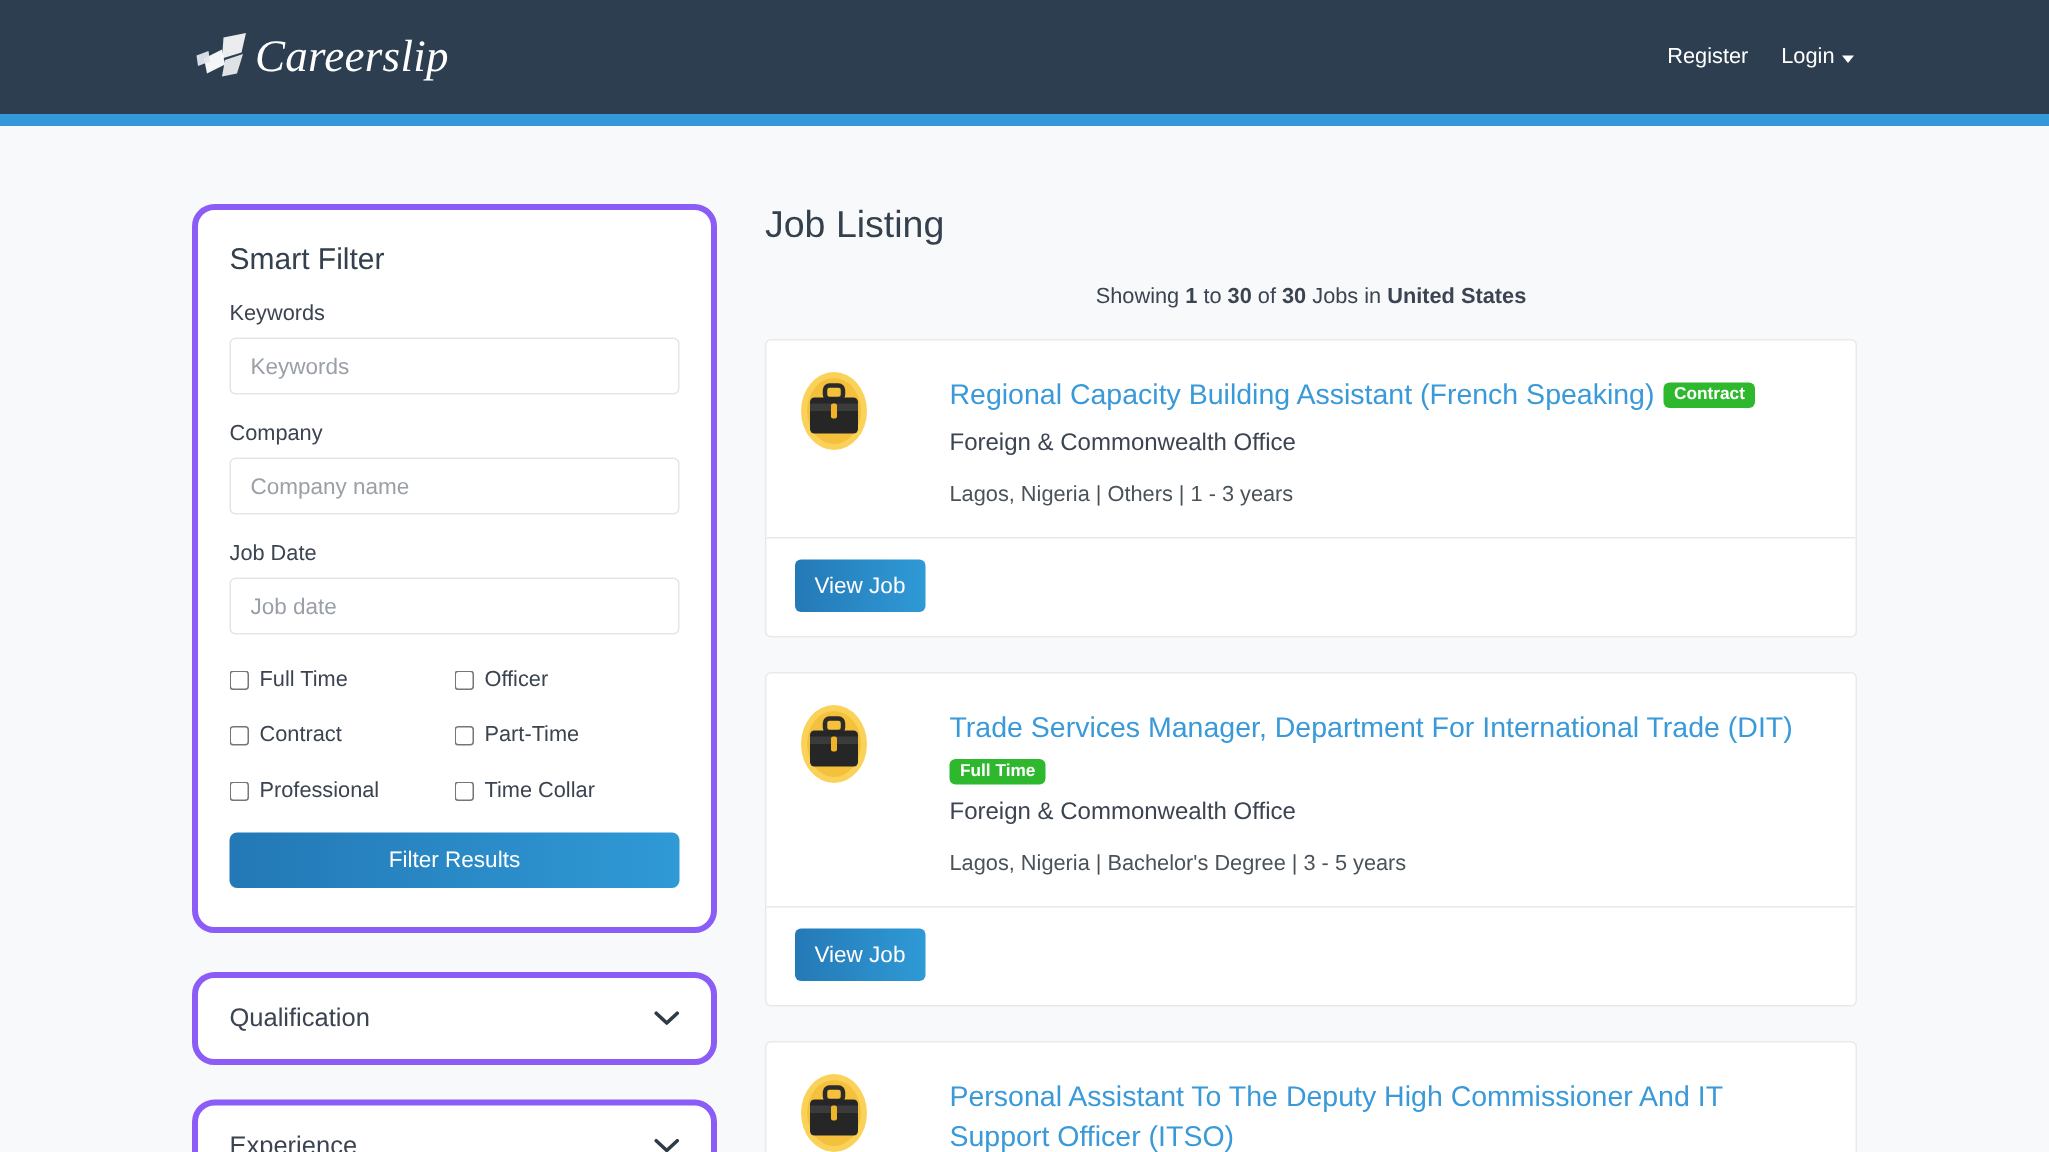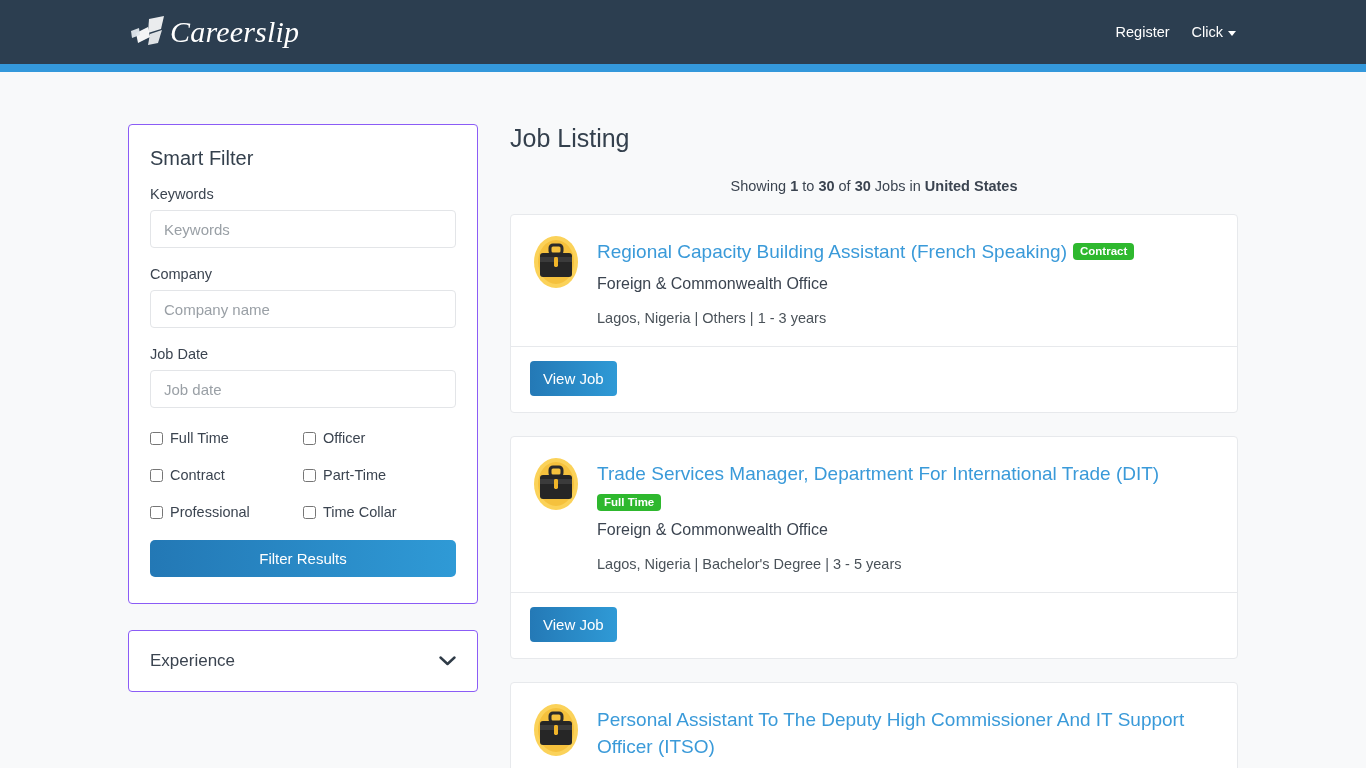--- a/index.html
+++ b/index.html
@@ -7,21 +7,21 @@
     margin: 0; padding: 0;
     width: 1366px; height: 768px;
     overflow: hidden;
     background: #f8f9fa;
     font-family: "Liberation Sans", sans-serif;
     color: #333;
   }
 
   
   .navbar {
-    height: 64px;
+    height: 76px;
     background: #2c3e50;
     display: flex;
     align-items: center;
     justify-content: space-between;
     padding: 0 130px 0 128px;
     position: relative;
   }
   .navbar-accent {
     height: 8px;
     background: #3498db;
@@ -72,22 +72,22 @@
     padding: 52px 128px 0 128px;
     gap: 32px;
     align-items: flex-start;
   }
   .sidebar { width: 350px; flex: 0 0 350px; }
   .main { flex: 1 1 auto; min-width: 0; }
 
   
   .card {
     background: #ffffff;
-    border: 1px solid #8b5cf6;
-    border-radius: 4px;
+    border: 4px solid #8b5cf6;
+    border-radius: 15px;
   }
   .filter-card {
     padding: 22px 21px 26px 21px;
     margin-bottom: 26px;
   }
   .filter-title {
     font-size: 20px;
     color: #34404d;
     font-weight: normal;
     margin: 0 0 16px 0;
@@ -199,21 +199,21 @@
   .job-body {
     display: flex;
     gap: 18px;
     padding: 19px 22px 20px 22px;
   }
   .job-icon {
     flex: 0 0 auto;
     width: 46px; height: 56px;
     display: block;
   }
-  .job-info { flex: 1 1 auto; min-width: 0; padding-top: 5px; }
+  .job-info { flex: 1 1 auto; min-width: 0; padding-top: 5px; margin-left: 36px; }
   .job-title {
     font-size: 19px;
     color: #3a9ad9;
     text-decoration: none;
     line-height: 1.38;
     cursor: pointer;
   }
   .badge {
     display: inline-block;
     background: #2eb82e;
@@ -269,21 +269,21 @@
         <path d="M21 6 L36 3 L33 16 L20 20 Z" fill="#ffffff" opacity="0.9"></path>
         <path d="M3 18 L11 15 L12 22 L4 25 Z" fill="#dfe6ec" opacity="0.95"></path>
         <path d="M22 21 L34 17 L30 30 L20 32 Z" fill="#ffffff" opacity="0.85"></path>
       </svg>
     </span>
     <span class="brand-text">Careerslip</span>
   </a>
   <div class="nav-links">
     <a class="nav-link" href="#">Register</a>
     <a class="nav-link" href="#">
-      <span>Click</span>
+      <span>Login</span>
       <span class="caret"></span>
     </a>
   </div>
 </div>
 <div class="navbar-accent"></div>
 
 <div class="page">
 
   <aside class="sidebar">
 
@@ -322,20 +322,28 @@
         </label>
         <label class="check-item">
           <input type="checkbox" style="">
           <span>Time Collar</span>
         </label>
       </div>
 
       <button class="btn-filter">Filter Results</button>
     </section>
 
+    <section class="card accordion">
+      <span class="accordion-title">Qualification</span>
+      <span>
+        <svg class="chevron" viewBox="0 0 17 10" xmlns="http://www.w3.org/2000/svg">
+          <path d="M1.5 1.5 L8.5 8 L15.5 1.5" fill="none" stroke="#2f3b47" stroke-width="2.4" stroke-linecap="round" stroke-linejoin="round"></path>
+        </svg>
+      </span>
+    </section>
 
     <section class="card accordion">
       <span class="accordion-title">Experience</span>
       <span>
         <svg class="chevron" viewBox="0 0 17 10" xmlns="http://www.w3.org/2000/svg">
           <path d="M1.5 1.5 L8.5 8 L15.5 1.5" fill="none" stroke="#2f3b47" stroke-width="2.4" stroke-linecap="round" stroke-linejoin="round"></path>
         </svg>
       </span>
     </section>
 

